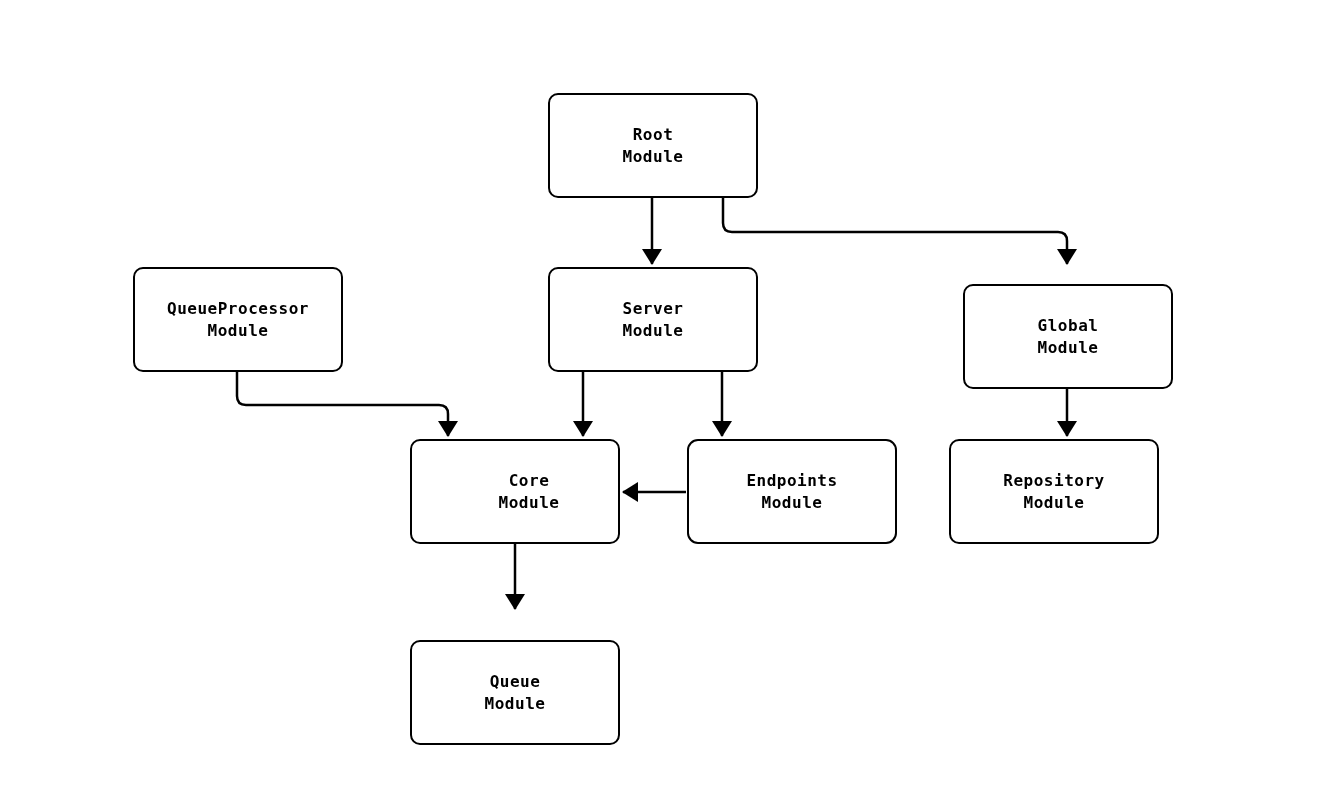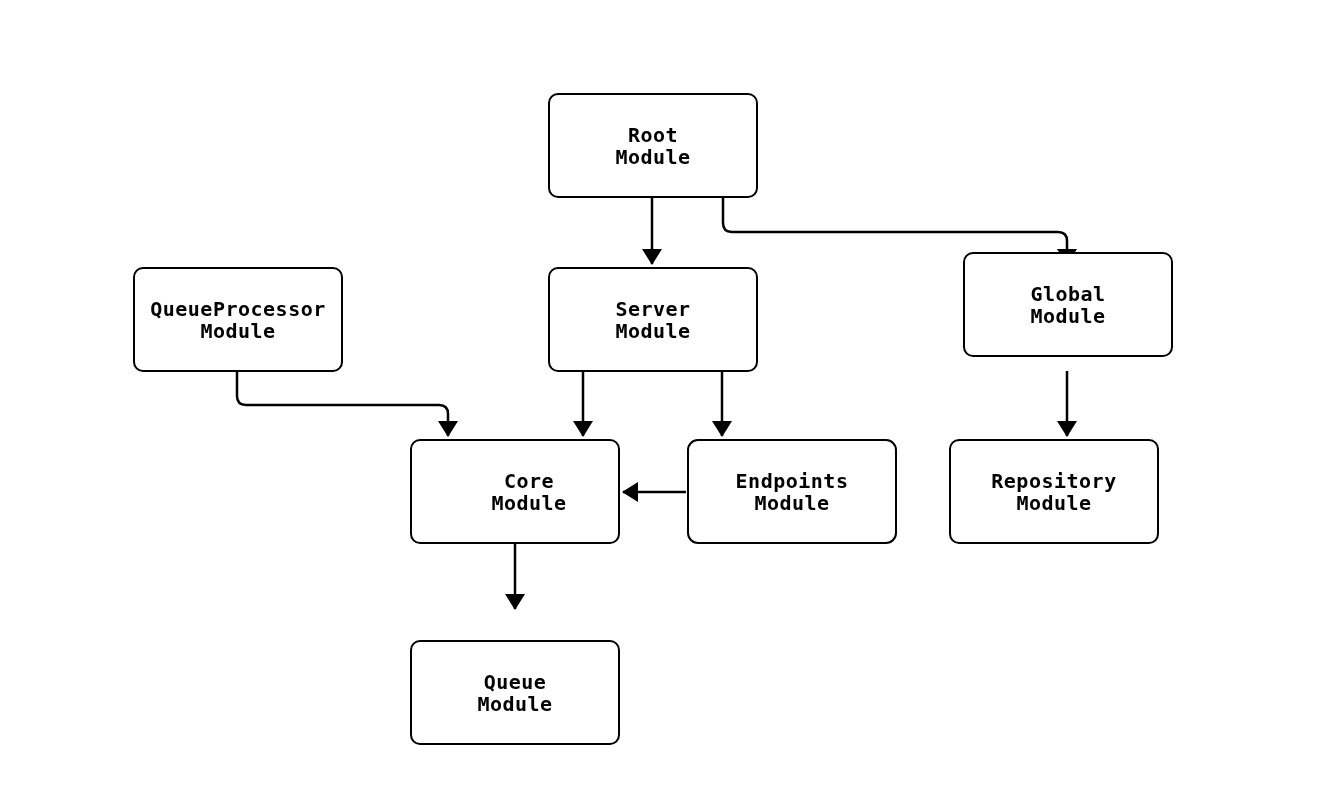--- a/index.html
+++ b/index.html
@@ -35,21 +35,21 @@
     box-sizing: border-box;
     background: #ffffff;
     border: 2.5px solid #000000;
     border-radius: 10px;
     display: flex;
     flex-direction: column;
     align-items: center;
     justify-content: center;
     text-align: center;
     font-weight: bold;
-    font-size: 20px;
+    font-size: 16px;
     line-height: 22px;
     color: #000000;
     letter-spacing: 0.5px;
   }
   .node span { display: block; }
 </style>
 </head>
 <body>
 
 <div id="canvas">
@@ -86,21 +86,21 @@
   <div class="node" style="left:133px; top:267px;">
     <span>QueueProcessor</span>
     <span>Module</span>
   </div>
 
   <div class="node" style="left:548px; top:267px;">
     <span>Server</span>
     <span>Module</span>
   </div>
 
-  <div class="node" style="left:963px; top:252px;">
+  <div class="node" style="left:963px; top:284px;">
     <span>Global</span>
     <span>Module</span>
   </div>
 
   <div class="node" style="left:410px; top:439px;padding-left:28px;">
     <span>Core</span>
     <span>Module</span>
   </div>
 
   <div class="node" style="left:687px; top:439px;border-radius:11px;">

